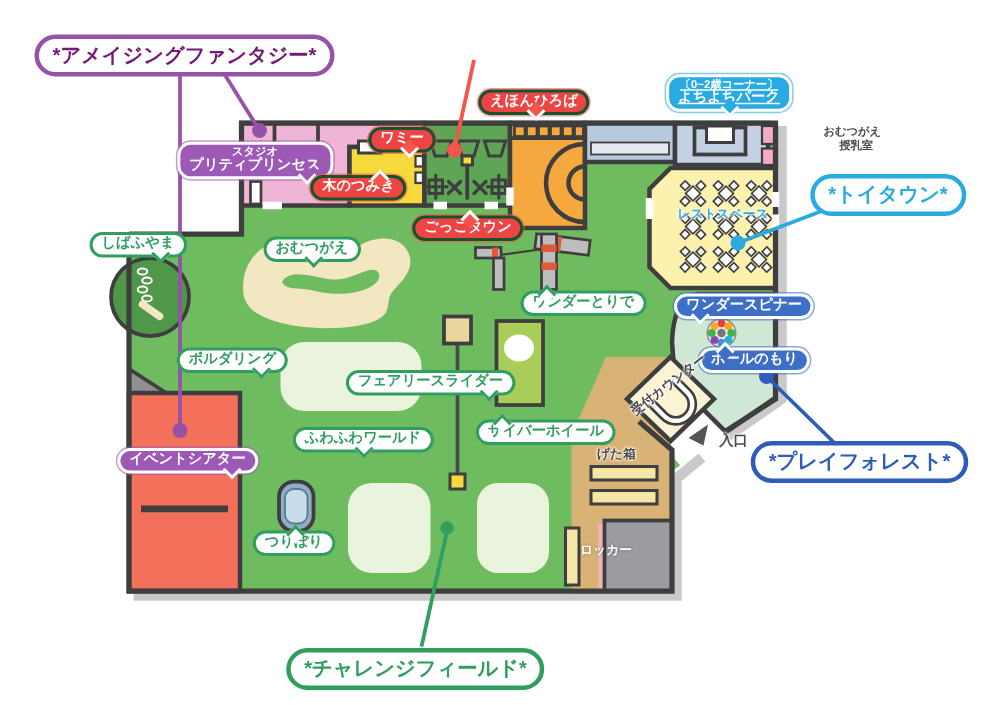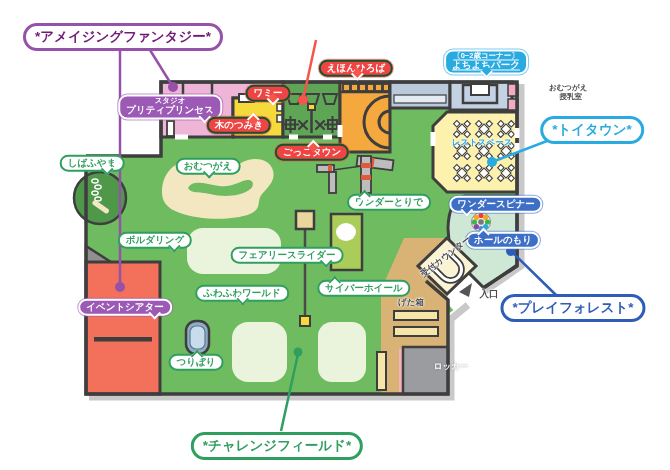--- a/index.html
+++ b/index.html
@@ -39,21 +39,21 @@
   .z-red{border-color:#f5554a;color:#f5554a;}
   .z-cyan{border-color:#29abe2;color:#29abe2;}
   .z-blue{border-color:#2d5db8;color:#2d5db8;}
   .z-green{border-color:#2f9e5f;color:#2f9e5f;}
 
   
   .pl{position:absolute;transform:translate(-50%,-50%);font-size:8.5px;font-weight:bold;color:#4a4a4a;
       text-shadow:0 0 2px #fff,0 0 2px #fff,0 0 2px #fff;white-space:nowrap;z-index:5;}
   .pl.rot{transform:translate(-50%,-50%) rotate(-38deg);}
   .pl.cyantext{color:#29abe2;font-family:Liberation Mono, monospace;}
-  .pl.whitetext{color:#fff;text-shadow:0 0 2px rgba(60,60,60,.6);margin-left:47px;}
+  .pl.whitetext{color:#fff;text-shadow:0 0 2px rgba(60,60,60,.6);}
   .pl.blockleft{transform:none;text-align:left;line-height:1.25;font-size:7.5px;margin-left:33px;}
   .pl.blockleft .in{display:block;padding-left:5px;text-align:center;}
 </style>
 </head>
 <body>
 
 <div id="stage">
 
   <svg id="map-svg" width="670" height="470" viewBox="0 0 670 470">
 

